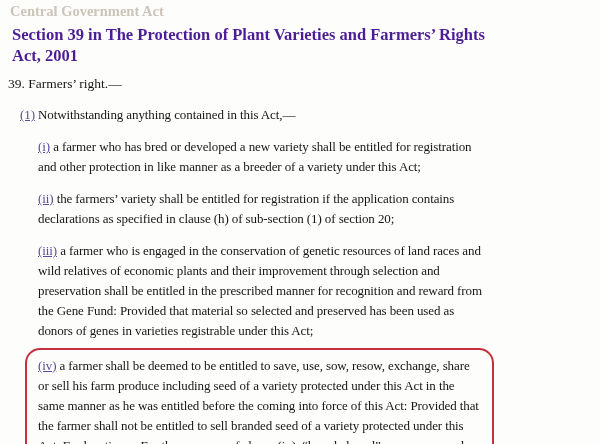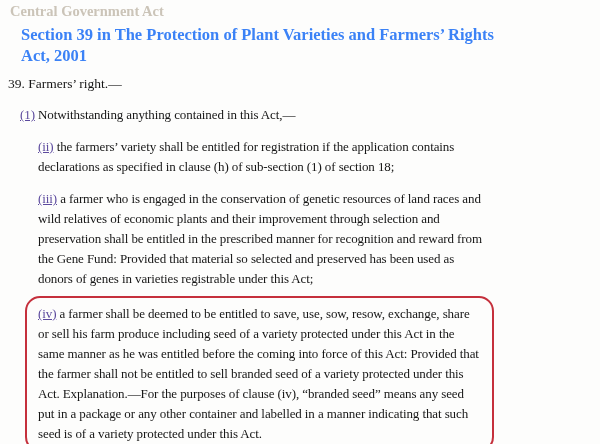--- a/index.html
+++ b/index.html
@@ -21,22 +21,22 @@
     font-size: 14.5px;
     line-height: 17px;
     font-weight: bold;
     color: #cbc4b8;
     margin: 0 0 4px 2px;
   }
   .title {
     font-size: 16.5px;
     line-height: 21px;
     font-weight: bold;
-    color: #3b82f6;
-    margin: 0 0 9px 13px;
+    color: #4c1d95;
+    margin: 0 0 9px 4px;
   }
   .section-heading {
     font-size: 13.5px;
     line-height: 18px;
     margin: 0 0 8px 0;
   }
   .clause, .sub {
     font-size: 13px;
     line-height: 20px;
     letter-spacing: -0.1px;
@@ -74,22 +74,23 @@
 <div class="page">
 
   <div class="doc-type">Central Government Act</div>
 
   <h1 class="title">Section 39 in The Protection of Plant Varieties and Farmers’ Rights Act, 2001</h1>
 
   <p class="section-heading">39. Farmers’ right.—</p>
 
   <p class="clause"><a class="ref">(1)</a> <span>Notwithstanding anything contained in this Act,—</span></p>
 
+  <p class="sub"><a class="ref">(i)</a> <span>a farmer who has bred or developed a new variety shall be entitled for registration and other protection in like manner as a breeder of a variety under this Act;</span></p>
 
-  <p class="sub"><a class="ref">(ii)</a> <span>the farmers’ variety shall be entitled for registration if the application contains declarations as specified in clause (h) of sub-section (1) of section 18;</span></p>
+  <p class="sub"><a class="ref">(ii)</a> <span>the farmers’ variety shall be entitled for registration if the application contains declarations as specified in clause (h) of sub-section (1) of section 20;</span></p>
 
   <p class="sub"><a class="ref">(iii)</a> <span>a farmer who is engaged in the conservation of genetic resources of land races and wild relatives of economic plants and their improvement through selection and preservation shall be entitled in the prescribed manner for recognition and reward from the Gene Fund: Provided that material so selected and preserved has been used as donors of genes in varieties registrable under this Act;</span></p>
 
   <div class="highlight-box">
     <p class="sub"><a class="ref">(iv)</a> <span>a farmer shall be deemed to be entitled to save, use, sow, resow, exchange, share or sell his farm produce including seed of a variety protected under this Act in the same manner as he was entitled before the coming into force of this Act: Provided that the farmer shall not be entitled to sell branded seed of a variety protected under this Act. Explanation.—For the purposes of clause (iv), “branded seed” means any seed put in a package or any other container and labelled in a manner indicating that such seed is of a variety protected under this Act.</span></p>
   </div>
 
 </div>
 
 </body></html>

